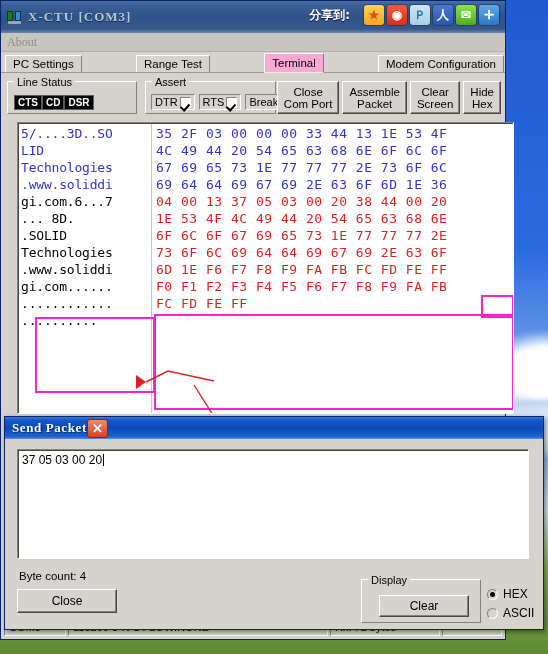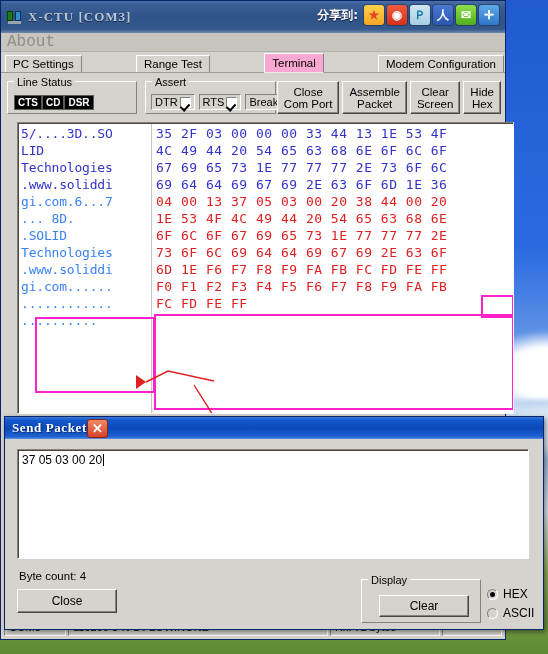--- a/index.html
+++ b/index.html
@@ -29,35 +29,35 @@
     display:flex;align-items:center;}
   .tb-icon{width:15px;height:13px;margin-left:6px;position:relative;flex:none;}
   .tb-icon i{position:absolute;top:0;width:6px;height:10px;background:#1f7a1f;border:1px solid #0b3d0b;box-sizing:border-box;}
   .tb-icon i:nth-child(1){left:0;}
   .tb-icon i:nth-child(2){left:8px;background:#2d8fd0;border-color:#0b3350;}
   .tb-icon u{position:absolute;left:1px;bottom:0;width:13px;height:3px;background:#9aa5b4;}
   #title-text{color:#b9c6d8;font-family:"Liberation Serif",serif;font-weight:bold;
     font-size:13px;letter-spacing:1px;margin-left:6px;text-shadow:0 1px 0 #16243c;}
   
   #sharebar{position:absolute;right:6px;top:4px;display:flex;align-items:center;gap:3px;}
-  #share-label{color:#ffffff;font-size:12px;font-weight:bold;margin-right:3px;
+  #share-label{color:#ffffff;font-size:12px;font-weight:bold;margin-right:11px;
     font-family:"DejaVu Sans",sans-serif;text-shadow:0 1px 1px #113;}
   .sicon{width:20px;height:20px;border-radius:3px;display:flex;align-items:center;justify-content:center;
     font-size:12px;font-weight:bold;color:#fff;box-shadow:0 0 0 1px rgba(0,0,0,.25);}
   .s-qzone{background:linear-gradient(#ffd24d,#f5a623);color:#e8442a;}
   .s-weibo{background:linear-gradient(#f05a3c,#d6301a);}
   .s-pinterest{background:linear-gradient(#cfe6f2,#a8cfe4);color:#1b7aa8;}
   .s-renren{background:linear-gradient(#4a79d4,#2b55ac);}
   .s-wechat{background:linear-gradient(#8ee04d,#4fae1c);}
   .s-more{background:linear-gradient(#5fa8e8,#2d77c8);}
 
   
   #menubar{height:18px;background:#c8c5bf;border-bottom:1px solid #b3b0aa;
     display:flex;align-items:center;padding-left:6px;}
-  #menu-about{color:#8f8d88;font-family:Liberation Mono, monospace;font-size:16px;}
+  #menu-about{color:#8f8d88;font-family:Liberation Serif, serif;font-size:12px;}
 
   
   #tabstrip{height:20px;background:#d6d3ce;position:relative;padding-left:4px;
     display:flex;align-items:flex-end;border-bottom:1px solid #9d9a95;justify-content:space-between;}
   .tab{height:17px;line-height:17px;padding:0 7px;font-size:11.5px;color:#000;
     background:#d6d3ce;border-left:1px solid #fff;border-top:1px solid #fff;
     border-right:1px solid #85827d;margin-right:1px;box-sizing:border-box;}
   .tab.active{height:20px;line-height:19px;background:#f9a8d4;border-bottom:1px solid #ece9e4;
     position:relative;top:1px;z-index:2;}
 
@@ -88,21 +88,21 @@
   #topbtns{position:absolute;top:8px;right:4px;display:flex;gap:3px;}
   #topbtns .btn{height:33px;padding:0 6px;}
 
   
   #termpanel{position:absolute;left:0;top:121px;width:497px;height:292px;
     background:#fff;border:1px solid #85827d;border-right-color:#fff;border-bottom-color:#fff;
     box-shadow:inset 1px 1px 0 #494641;box-sizing:border-box;overflow:hidden;margin-left:16px;}
   #ascii-col{position:absolute;left:3px;top:2px;width:126px;
     font-family:"DejaVu Sans Mono",monospace;font-size:13px;line-height:17px;
     color:#3333cc;white-space:pre;letter-spacing:-0.2px;}
-  #ascii-col .rl{color:#3b82f6;}
+  #ascii-col .rl{color:#000000;}
   #hex-col{position:absolute;left:138px;top:2px;
     font-family:"DejaVu Sans Mono",monospace;font-size:13px;line-height:17px;
     color:#3333cc;white-space:pre;letter-spacing:0.5px;}
   #hex-col .rl{color:#e02020;}
   .divider{position:absolute;left:133px;top:1px;width:1px;height:289px;background:#c9c6c1;}
 
   
   .anno{position:absolute;border:2px solid #ff22c8;pointer-events:none;}
   #box-ascii{left:17px;top:194px;width:116px;height:72px;}
   #box-hex36{left:463px;top:172px;width:29px;height:19px;}

